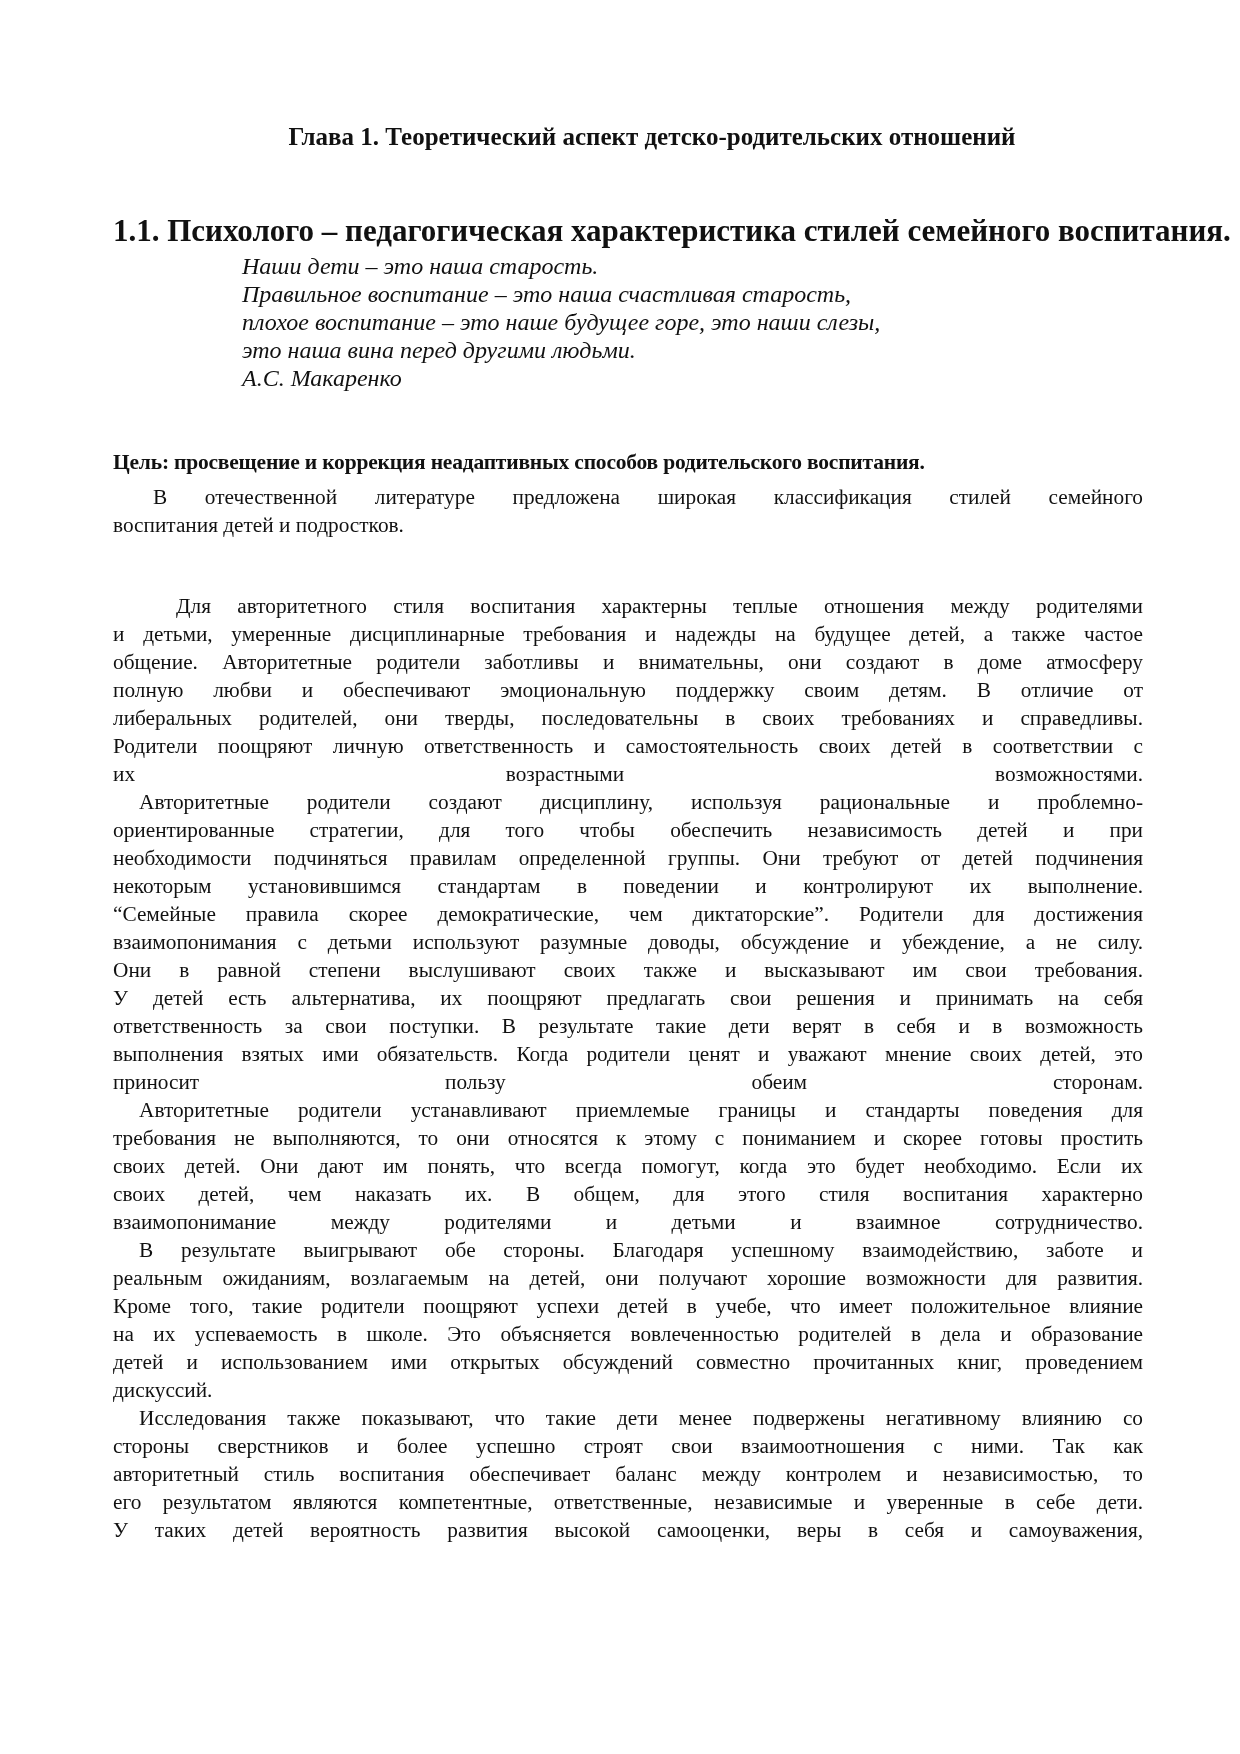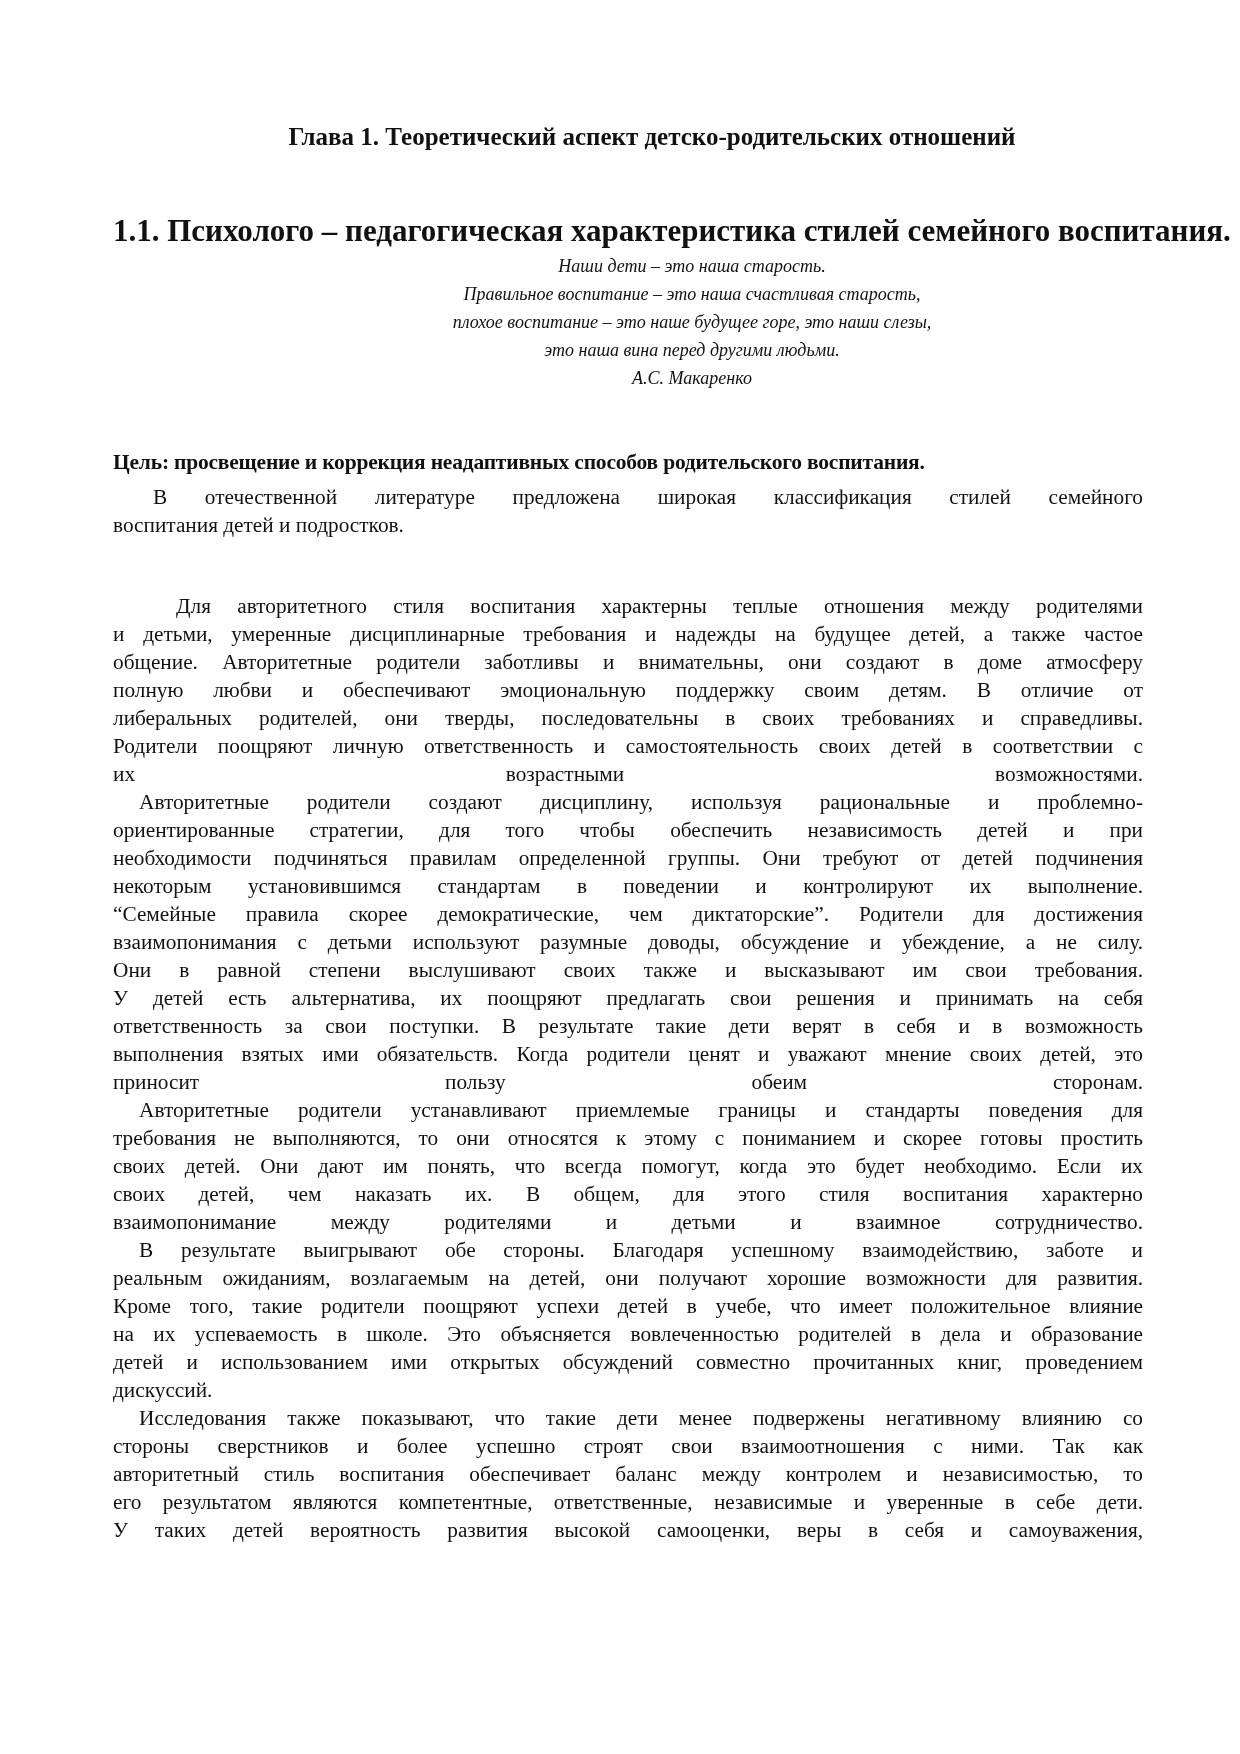--- a/index.html
+++ b/index.html
@@ -43,23 +43,23 @@
       font-size: 31px;
       line-height: 30px;
       white-space: nowrap;
       margin-top: 34px;
     }
     .epigraph {
       position: absolute;
       top: 252px;
       right: 98px;
       width: 900px;
-      text-align: center;
+      text-align: left;
       font-style: italic;
-      font-size: 18px;
+      font-size: 24px;
       line-height: 28px;
     }
     .epigraph div { white-space: nowrap; }
     .goal {
       position: absolute;
       top: 448px;
       left: 113px;
       width: 1030px;
       font-weight: bold;
       font-size: 21.5px;

